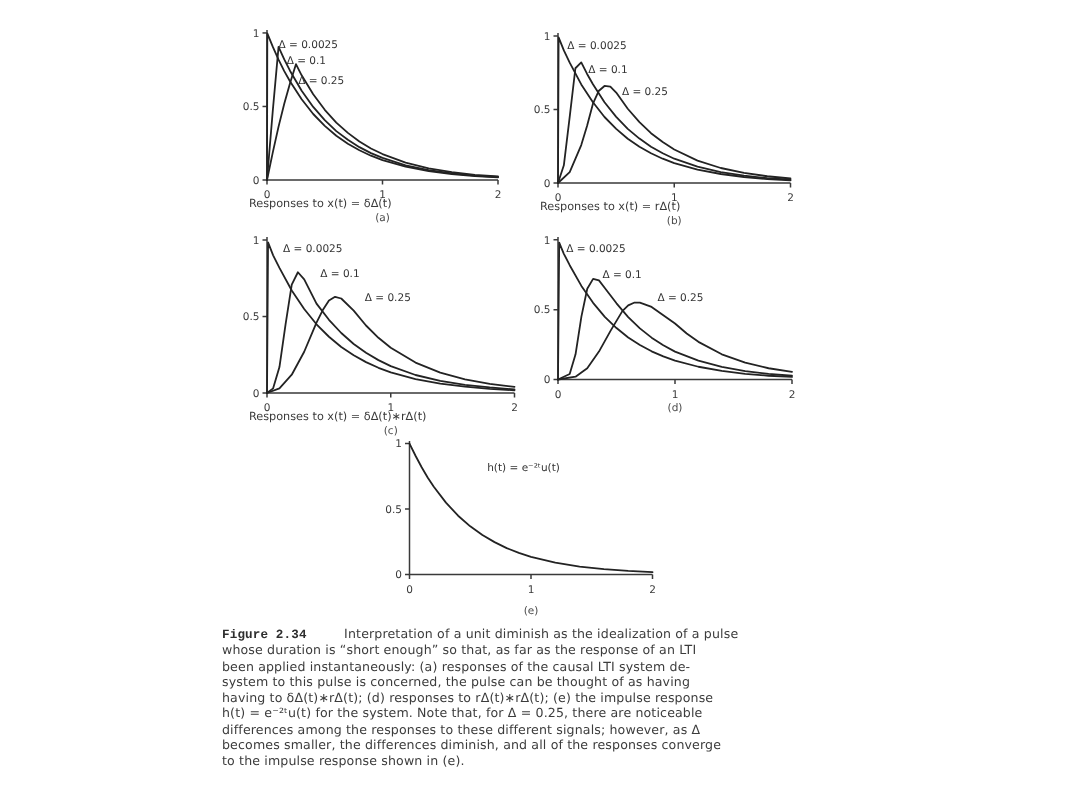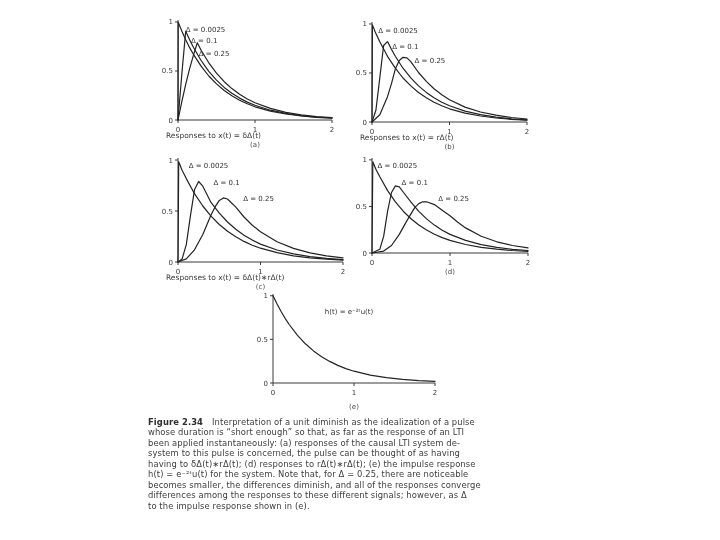--- a/index.html
+++ b/index.html
@@ -20,21 +20,21 @@
   .sublabel{
     font-size:7px;line-height:9px;text-align:center;color:#4a4a4a;
     margin-top:1px;padding-left:12px;
   }
   .panel-e .sublabel{margin-top:6px;}
   .caption{
     position:absolute;left:148px;top:417px;width:330px;
     font-size:8.4px;line-height:10.45px;color:#3c3c3c;letter-spacing:0.1px;
   }
   .caption .cap-line{white-space:nowrap;}
-  .caption .figlabel{font-weight:bold;margin-right:9px;color:#2e2e2e;}
+  .caption .figlabel{font-weight:bold;margin-right:25px;color:#2e2e2e;font-family:Liberation Mono, monospace;}
 </style>
 </head>
 <body>
 
 <div class="page">
 
   <div class="panel panel-a" style="left:154px;top:12px;">
       <svg width="190" height="122">
         <path d="M 24 8 V 108 H 178" class="axis"></path>
         <line x1="21" y1="9.960784313725494" x2="24" y2="9.960784313725494" class="axis"></line>
@@ -158,18 +158,18 @@
     <div class="sublabel">(e)</div>
   </div>
 
   <div class="caption">
     <div class="cap-line"><span class="figlabel">Figure 2.34</span><span>Interpretation of a unit diminish as the idealization of a pulse</span></div>
     <div class="cap-line">whose duration is “short enough” so that, as far as the response of an LTI</div>
     <div class="cap-line">been applied instantaneously: (a) responses of the causal LTI system de-</div>
     <div class="cap-line">system to this pulse is concerned, the pulse can be thought of as having</div>
     <div class="cap-line">having to δΔ(t)∗rΔ(t); (d) responses to rΔ(t)∗rΔ(t); (e) the impulse response</div>
     <div class="cap-line">h(t) = e⁻²ᵗu(t) for the system. Note that, for Δ = 0.25, there are noticeable</div>
+    <div class="cap-line">differences among the responses to these different signals; however, as Δ</div>
     <div class="cap-line">becomes smaller, the differences diminish, and all of the responses converge</div>
-    <div class="cap-line">differences among the responses to these different signals; however, as Δ</div>
     <div class="cap-line">to the impulse response shown in (e).</div>
   </div>
 
 </div>
 
 </body></html>

